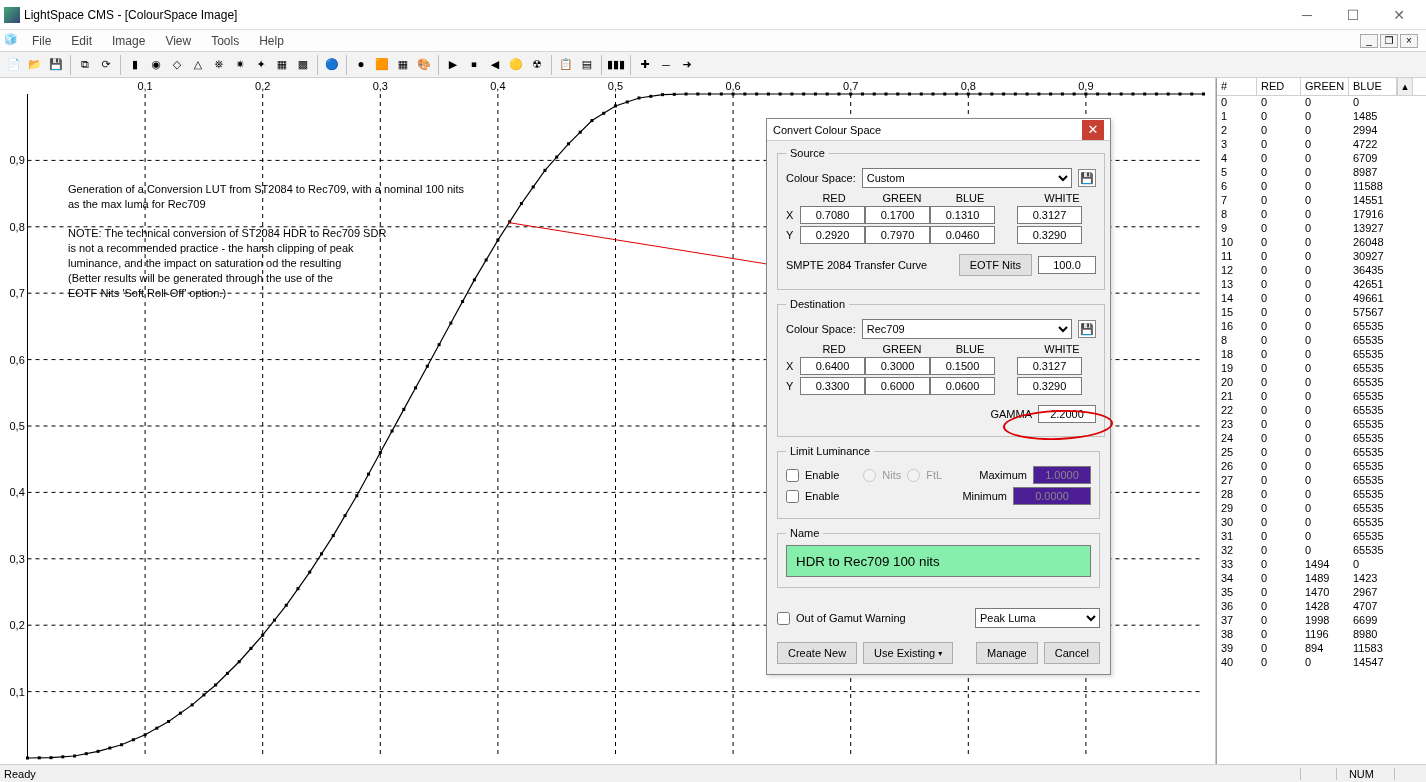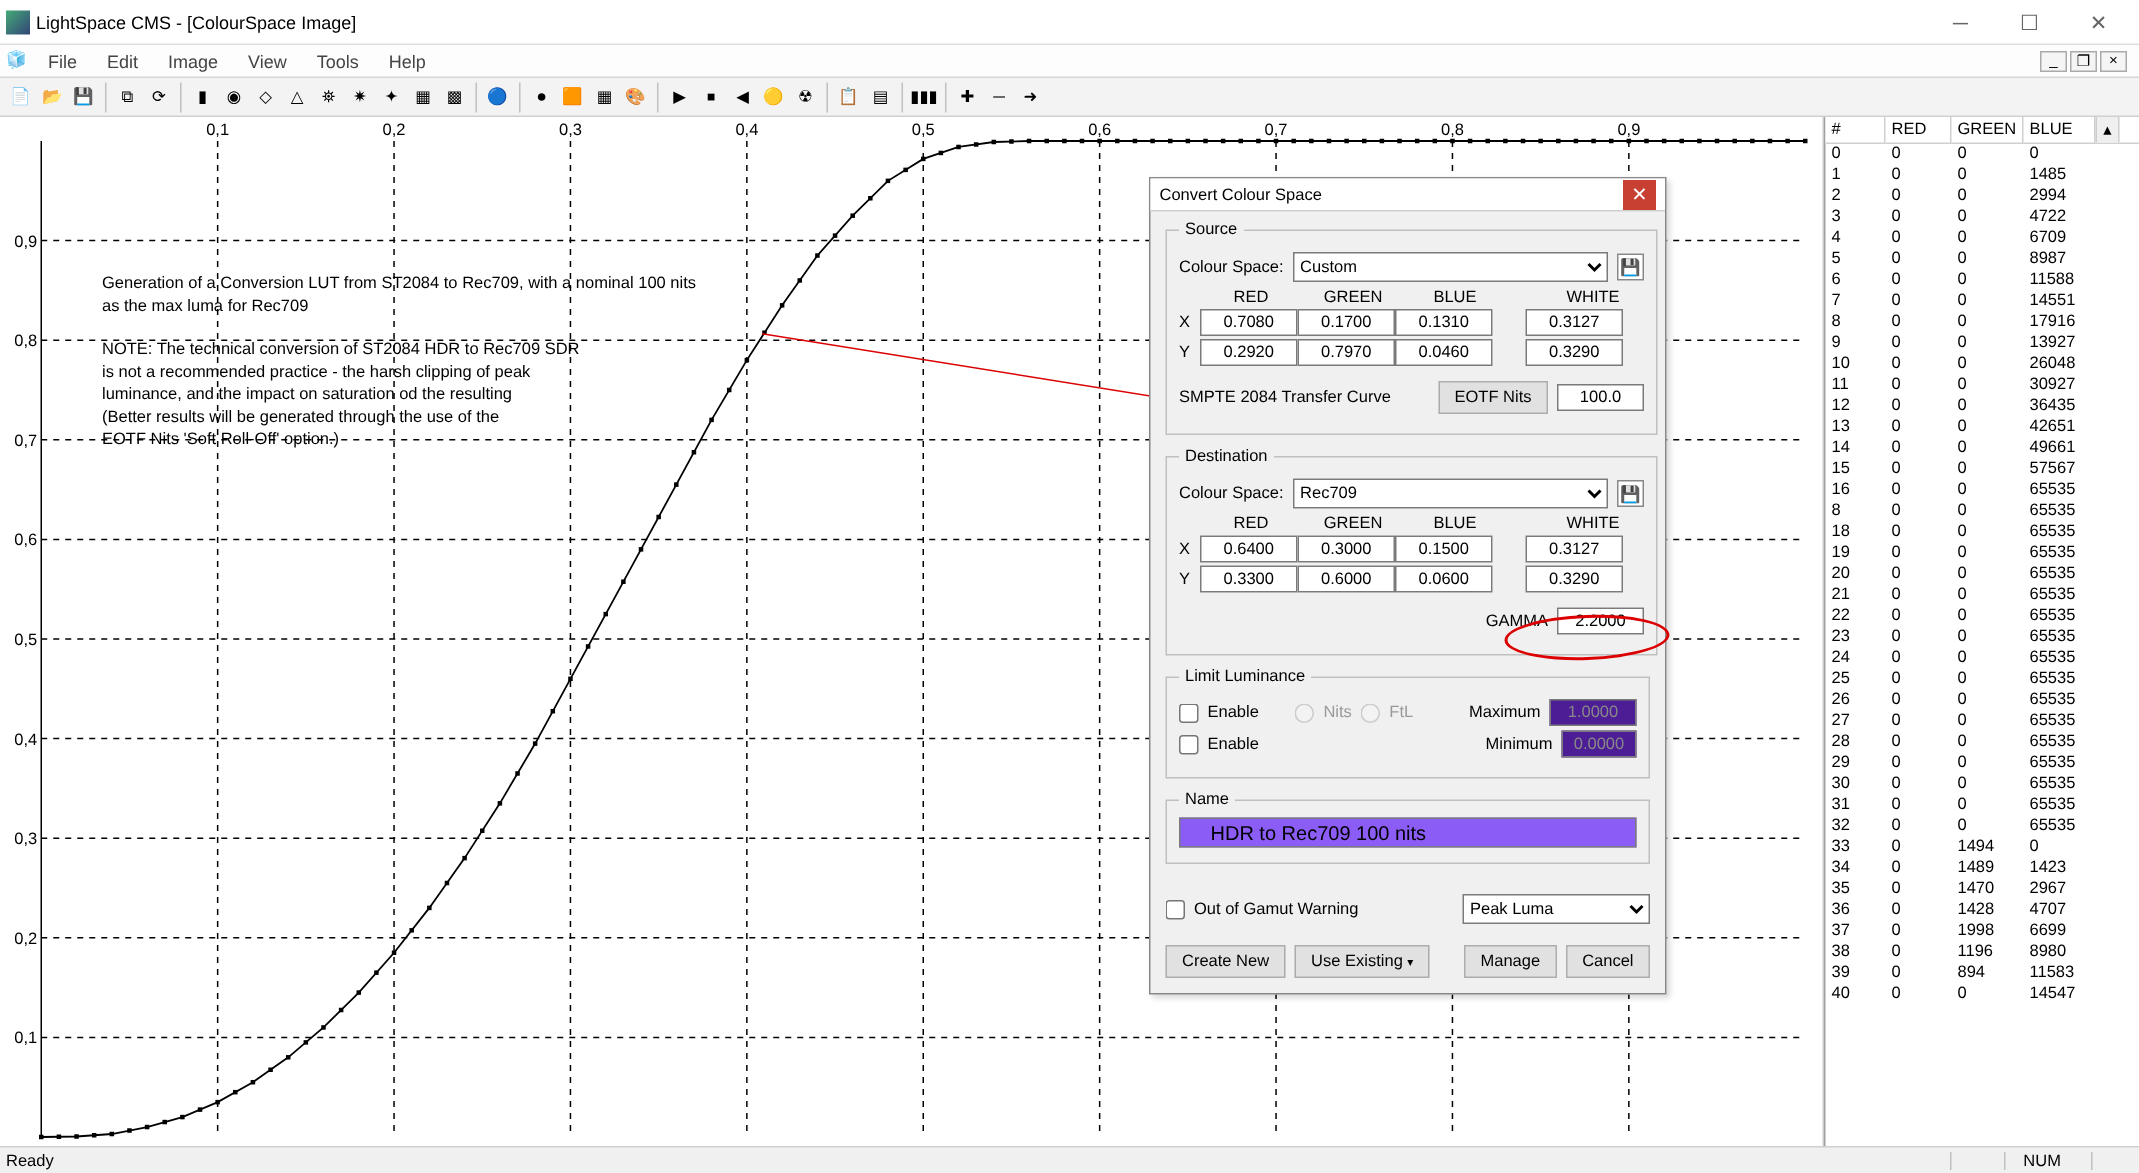--- a/index.html
+++ b/index.html
@@ -53,21 +53,21 @@
   .coord-tbl .hdr .sp { width: 14px; }
   .coord-tbl .hdr .gap { width: 24px; }
   .coord-tbl .drow { display: flex; align-items: center; margin: 2px 0; }
   .coord-tbl .drow .ylbl { width: 14px; font-size: 11px; }
   .chk { width: 13px; height: 13px; }
   .radio { width: 13px; height: 13px; }
   .btn { height: 22px; padding: 0 10px; background: #e1e1e1; border: 1px solid #adadad; font-size: 11px; display: inline-flex; align-items: center; }
   .btn.drop::after { content: " ▾"; margin-left: 3px; font-size: 8px; }
   .dlg-btns { display: flex; gap: 6px; padding: 6px 10px 10px 10px; }
   .save-ico { width: 18px; height: 18px; border: 1px solid #888; display:flex; align-items:center; justify-content:center; font-size:11px; background:#fff;}
-  .name-inp { width: 100%; height: 20px; border: 1px solid #7a7a7a; padding: 0 20px; background: #8b5cf6; }
+  .name-inp { width: 100%; height: 32px; border: 1px solid #7a7a7a; padding: 0 9px; background: #86efac; }
   .ellipse-highlight { position: absolute; border: 2px solid #d00; border-radius: 50%; transform: rotate(-2deg); }
   .red-line { position: absolute; background: #d00; height: 1px; transform-origin: left center; }
   .disabled { color: #999; }
 </style>
 </head>
 <body>
 
 <div class="titlebar">
   <div class="app-icon"></div>
   <span class="title">LightSpace CMS - [ColourSpace Image]</span>
@@ -644,21 +644,21 @@
         <span class="lbl disabled">Nits</span>
         <input type="radio" class="radio disabled" disabled="" style="">
         <span class="lbl disabled">FtL</span>
         <span style="flex:1;text-align:right;" class="lbl">Maximum</span>
         <input class="inp ro" disabled="" style="width: 58px;" value="1.0000">
       </div>
       <div class="row">
         <input type="checkbox" class="chk" style="">
         <span class="lbl">Enable</span>
         <span style="flex:1;text-align:right;" class="lbl">Minimum</span>
-        <input class="inp ro" disabled="" style="width: 50px;" value="0.0000">
+        <input class="inp ro" disabled="" style="width: 78px;" value="0.0000">
       </div>
     </fieldset>
 
     <fieldset>
       <legend>Name</legend>
       <input class="name-inp" value="HDR to Rec709 100 nits" style="">
     </fieldset>
 
     <div class="row" style="margin:20px 0 2px 0;">
       <input type="checkbox" class="chk" style="">

